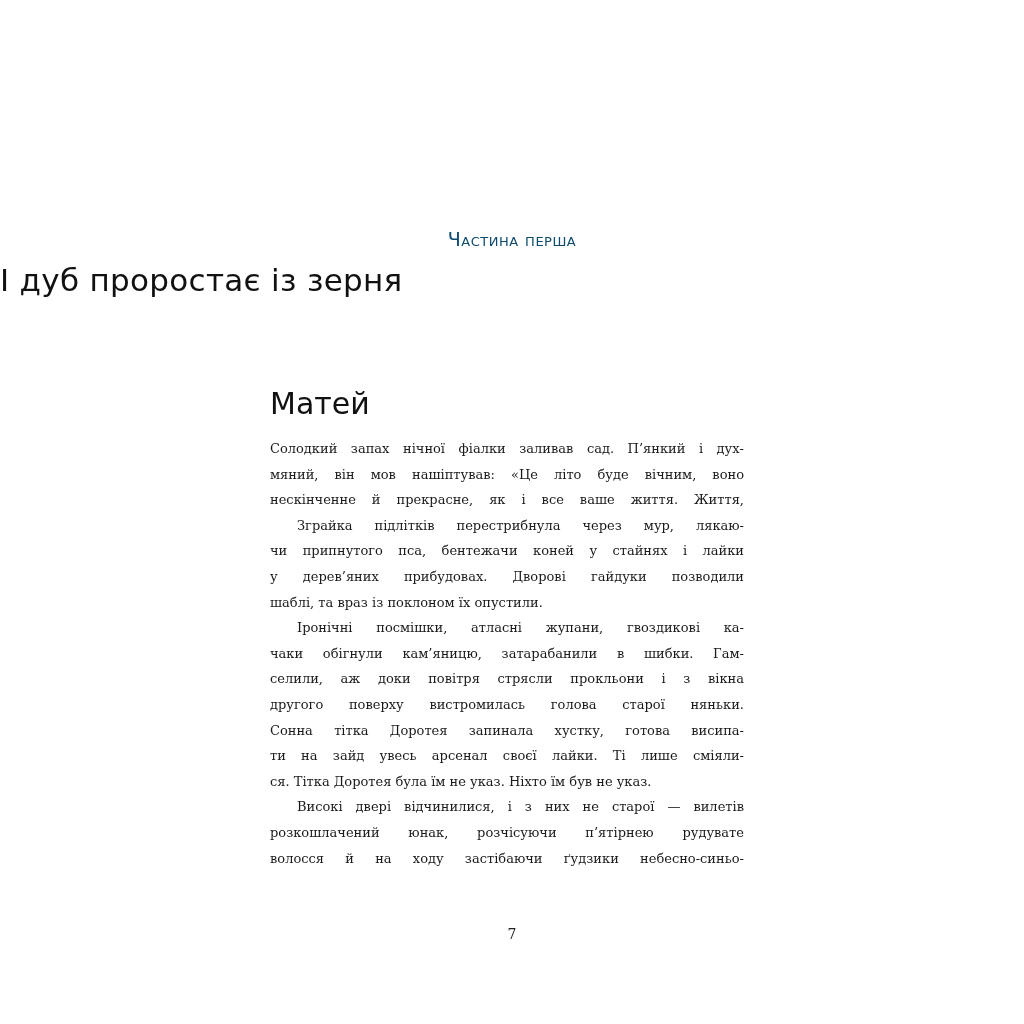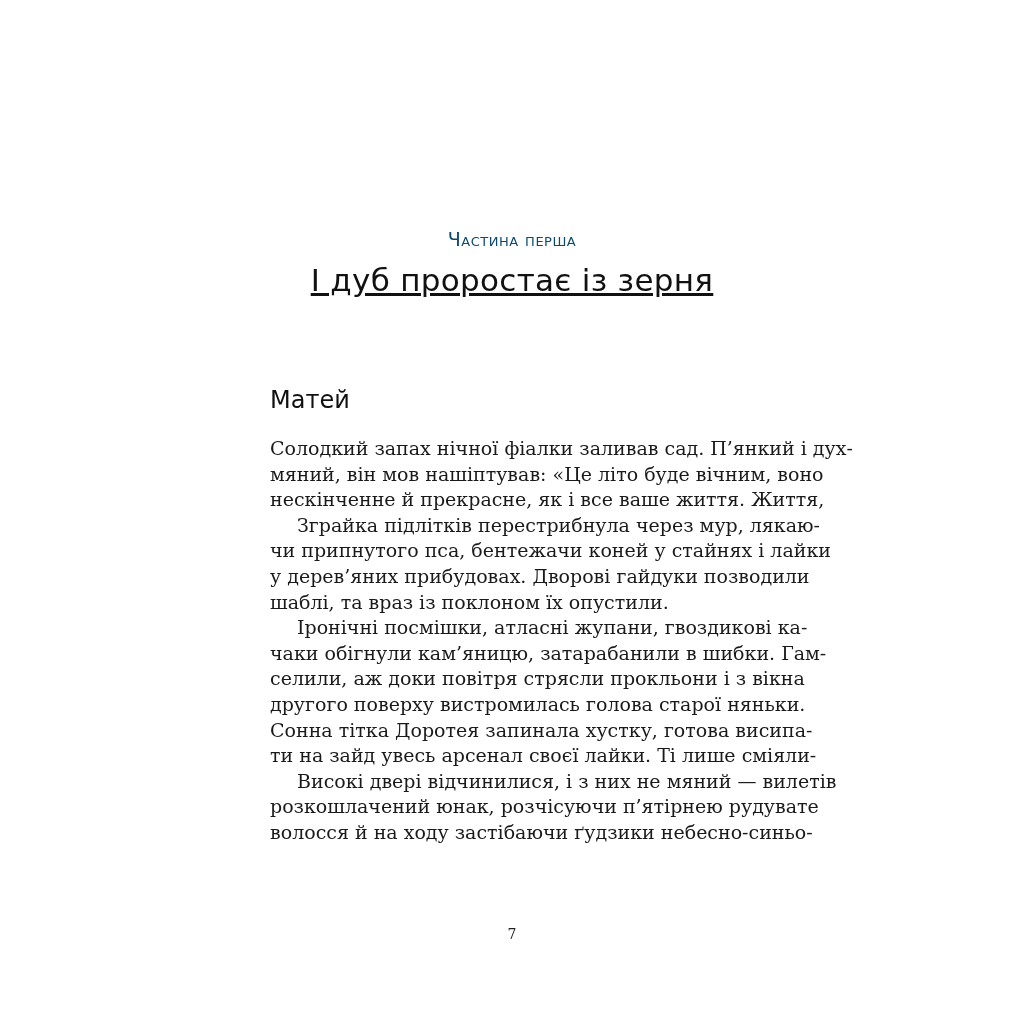--- a/index.html
+++ b/index.html
@@ -4,30 +4,30 @@
 <style>
   html, body { margin:0; padding:0; background:#ffffff; }
   body { width:1024px; height:1024px; position:relative; overflow:hidden; color:#1a1a1a; }
   .page { position:absolute; left:0; top:0; width:1024px; height:1024px; background:#fff; }
   .part-label {
     position:absolute; top:228px; left:0; width:1024px; text-align:center;
     font-family:"DejaVu Sans", sans-serif; font-size:19px; letter-spacing:0.5px;
     font-variant:small-caps; color:#0c4a6e;
   }
   .part-title {
-    position:absolute; top:262px; left:0; width:1024px; text-align:center;
-    font-family:"DejaVu Sans", sans-serif; font-size:31px; color:#111; letter-spacing:0.3px;text-decoration:underline;
+    position:absolute; top:262px; left:0; width:1024px; 
+    font-family:"DejaVu Sans", sans-serif; font-size:31px; color:#111; letter-spacing:0.3px;
   }
   .chapter-title {
     position:absolute; top:386px; left:270px;
-    font-family:"DejaVu Sans", sans-serif; font-size:24px; color:#111;
+    font-family:"DejaVu Sans", sans-serif; font-size:30px; color:#111;
   }
   .body-text {
     position:absolute; top:436px; left:270px; width:474px;
-    font-family:"DejaVu Serif", serif; font-size:19px; line-height:25.6px; color:#1a1a1a;
+    font-family:"DejaVu Serif", serif; font-size:13px; line-height:25.6px; color:#1a1a1a;
   }
   .line { white-space:nowrap; text-align:justify; text-align-last:justify; height:25.6px; }
   .line.last { text-align-last:left; }
   .line.indent { padding-left:27px; }
   .page-number {
     position:absolute; top:926px; left:0; width:1024px; text-align:center;
     font-family:"DejaVu Serif", serif; font-size:14px; color:#222;
   }
 </style>
 </head>
@@ -45,19 +45,20 @@
     <div class="line indent">Зграйка підлітків перестрибнула через мур, лякаю-</div>
     <div class="line">чи припнутого пса, бентежачи коней у стайнях і лайки</div>
     <div class="line">у дерев’яних прибудовах. Дворові гайдуки позводили</div>
     <div class="line last">шаблі, та враз із поклоном їх опустили.</div>
     <div class="line indent">Іронічні посмішки, атласні жупани, гвоздикові ка-</div>
     <div class="line">чаки обігнули кам’яницю, затарабанили в шибки. Гам-</div>
     <div class="line">селили, аж доки повітря стрясли прокльони і з вікна</div>
     <div class="line">другого поверху вистромилась голова старої няньки.</div>
     <div class="line">Сонна тітка Доротея запинала хустку, готова висипа-</div>
     <div class="line">ти на зайд увесь арсенал своєї лайки. Ті лише сміяли-</div>
-    <div class="line indent">Високі двері відчинилися, і з них не мяний — вилетів</div>
+    <div class="line last">ся. Тітка Доротея була їм не указ. Ніхто їм був не указ.</div>
+    <div class="line indent">Високі двері відчинилися, і з них не старої — вилетів</div>
     <div class="line">розкошлачений юнак, розчісуючи п’ятірнею рудувате</div>
     <div class="line">волосся й на ходу застібаючи ґудзики небесно-синьо-</div>
   </div>
 
   <div class="page-number">7</div>
 </div>
 
 </body></html>

